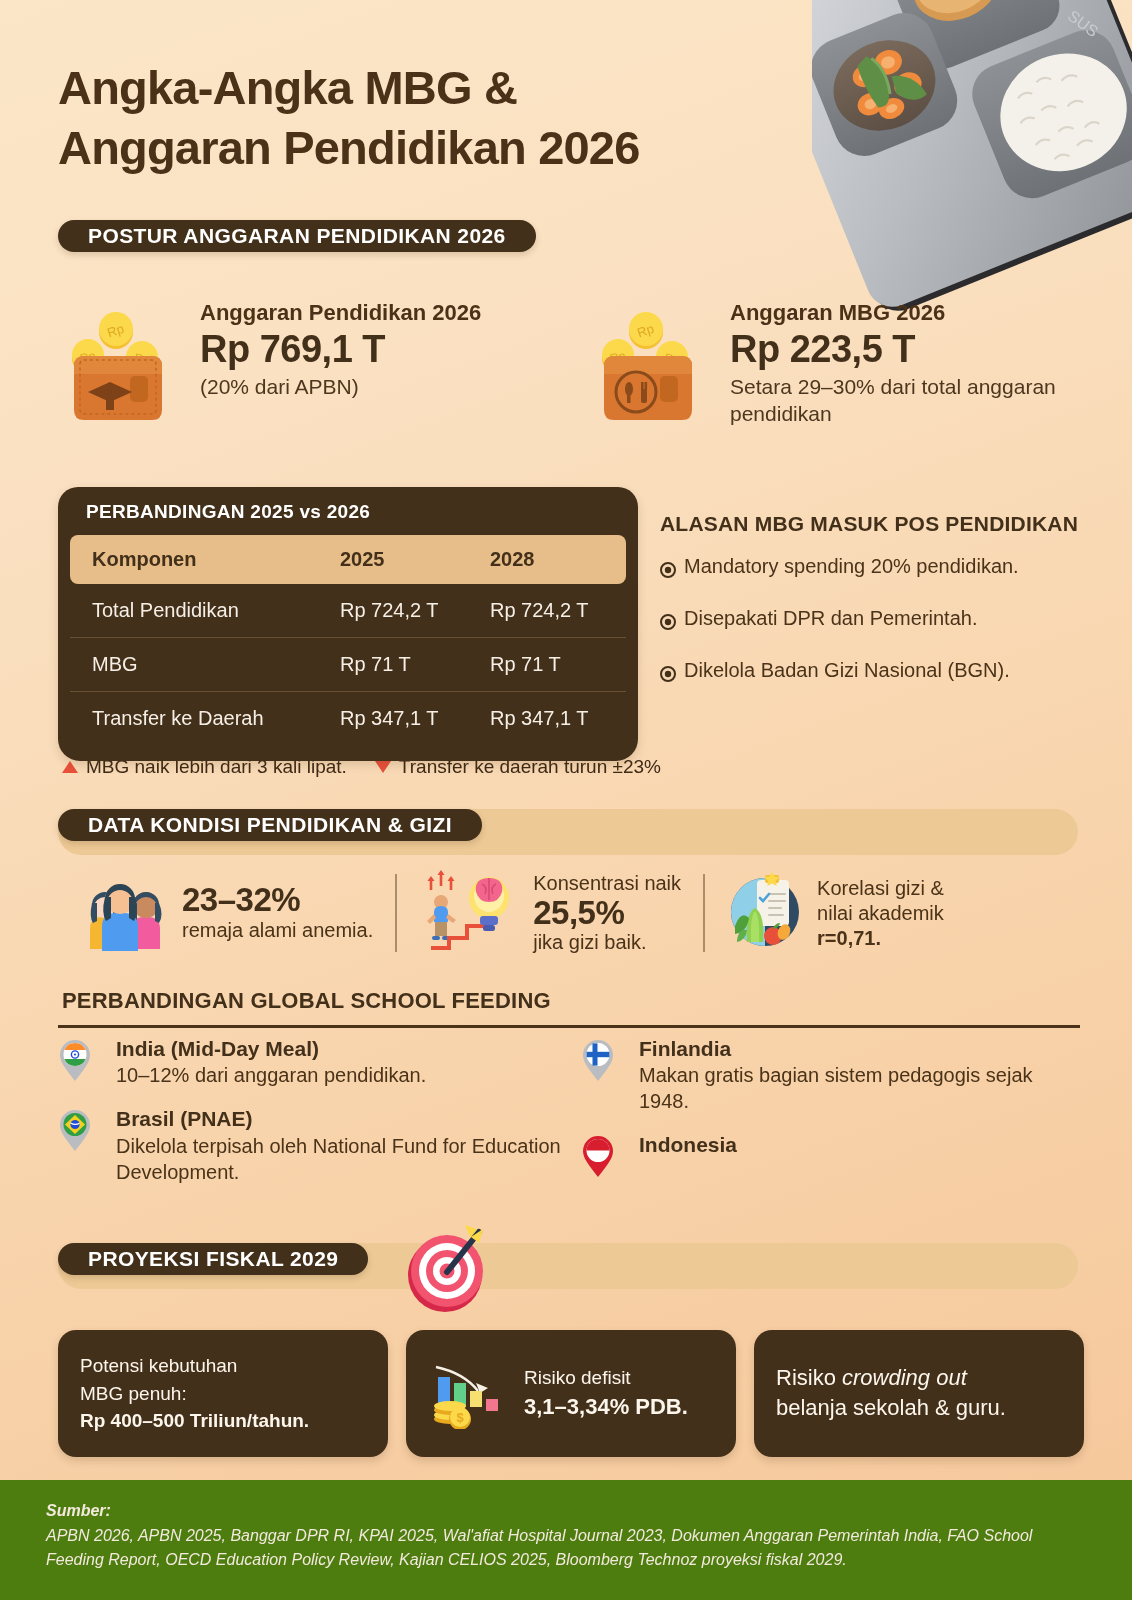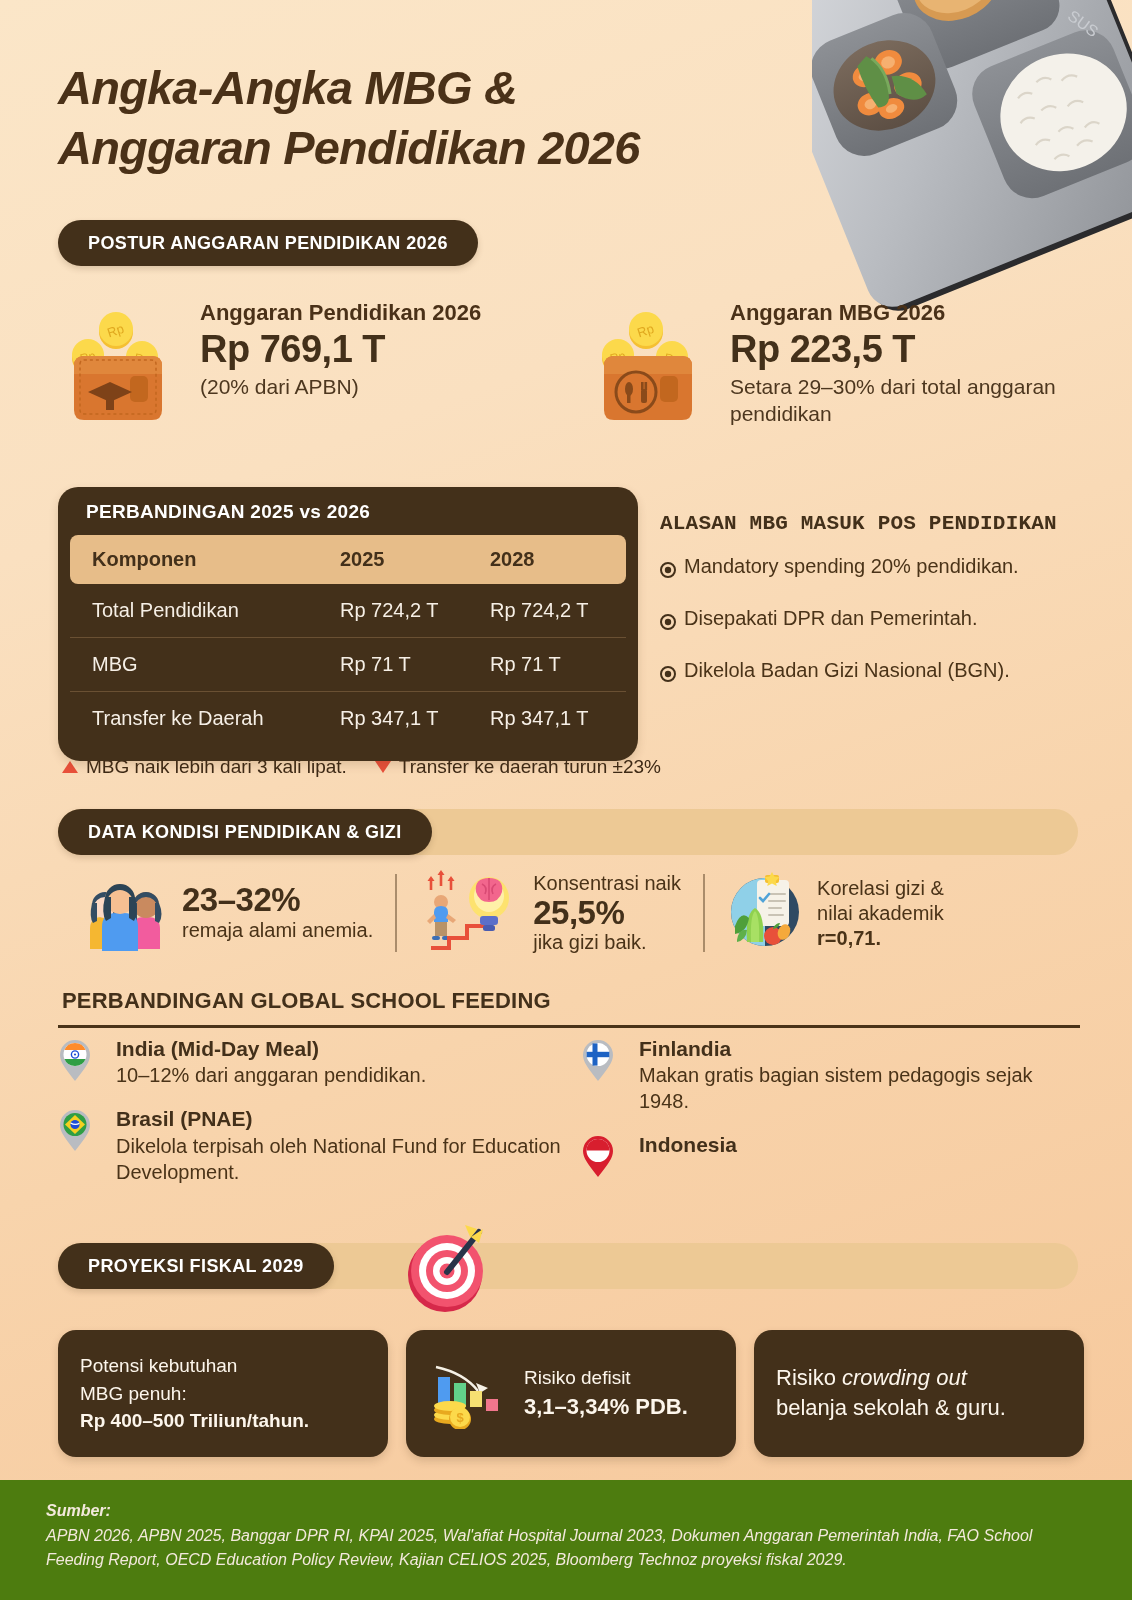--- a/index.html
+++ b/index.html
@@ -12,30 +12,30 @@
     color: #3e2a16;
   }
 
   
   .tray-wrap { position: absolute; top: -8px; right: -10px; width: 330px; height: 330px; overflow: hidden; }
 
   
   .page-title {
     position: absolute; left: 58px; top: 58px; width: 790px;
     font-size: 47px; font-weight: 800; line-height: 1.28;
-    letter-spacing: -0.8px; color: #4a3118; font-style: italic;
+    letter-spacing: -0.8px; color: #4a3118;
   }
   .page-title .ln { display: block; }
 
   
   .pill {
     display: inline-flex; align-items: center;
     background: #43301a; color: #fff;
-    border-radius: 30px; height: 46px; padding: 0 30px;
-    font-size: 18px; font-weight: 600; letter-spacing: 0.4px;
+    border-radius: 30px; height: 32px; padding: 0 30px;
+    font-size: 21px; font-weight: 600; letter-spacing: 0.4px;
     position: relative; z-index: 3;
     box-shadow: 0 3px 6px rgba(80,50,20,.18);
   }
   .pill-bar {
     position: absolute; left: 0; top: 0; height: 46px; border-radius: 30px;
     background: #edc995; z-index: 1;
   }
 
   #pill-postur { position: absolute; left: 58px; top: 220px; }
 
@@ -71,21 +71,21 @@
     color: #f6efe6; font-size: 20px; padding: 15px 14px;
     border-bottom: 1px solid #6a5033;
   }
   table.cmp tbody td:first-child { padding-left: 22px; }
   table.cmp tbody tr:last-child td { border-bottom: none; }
   .col-c2 { width: 150px; }
   .col-c3 { width: 150px; }
 
   
   .reasons { position: absolute; left: 660px; top: 510px; width: 430px; }
-  .reasons h3 { font-size: 21px; font-weight: 800; color: #43301a; line-height: 1.3; letter-spacing: .2px; font-family: Liberation Mono, monospace; }
+  .reasons h3 { font-size: 21px; font-weight: 800; color: #43301a; line-height: 1.3; letter-spacing: .2px; }
   .reasons ul { list-style: none; margin-top: 16px; }
   .reasons li { display: flex; gap: 8px; align-items: flex-start; font-size: 20px; color: #4a3318; margin-bottom: 21px; line-height: 1.3; }
   .bullet-dot { flex: 0 0 auto; margin-top: 5px; }
 
   
   .notes { position: absolute; left: 62px; top: 756px; display: flex; gap: 28px; align-items: center; }
   .note { display: flex; align-items: center; gap: 8px; font-size: 19px; color: #3e2a16; }
   .tri-up { width: 0; height: 0; border-left: 8px solid transparent; border-right: 8px solid transparent; border-bottom: 12px solid #e8503a; }
   .tri-dn { width: 0; height: 0; border-left: 8px solid transparent; border-right: 8px solid transparent; border-top: 12px solid #e8503a; }
 

